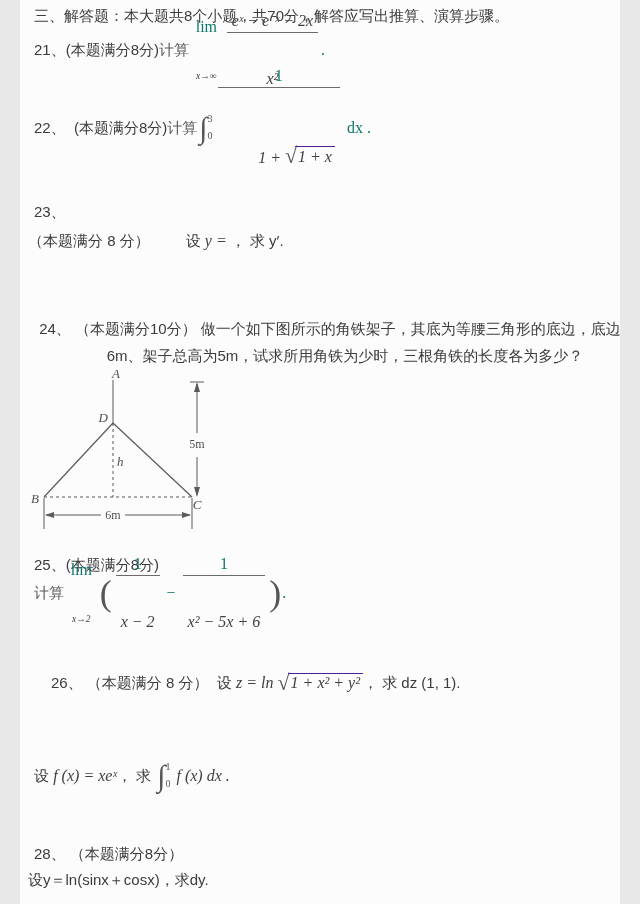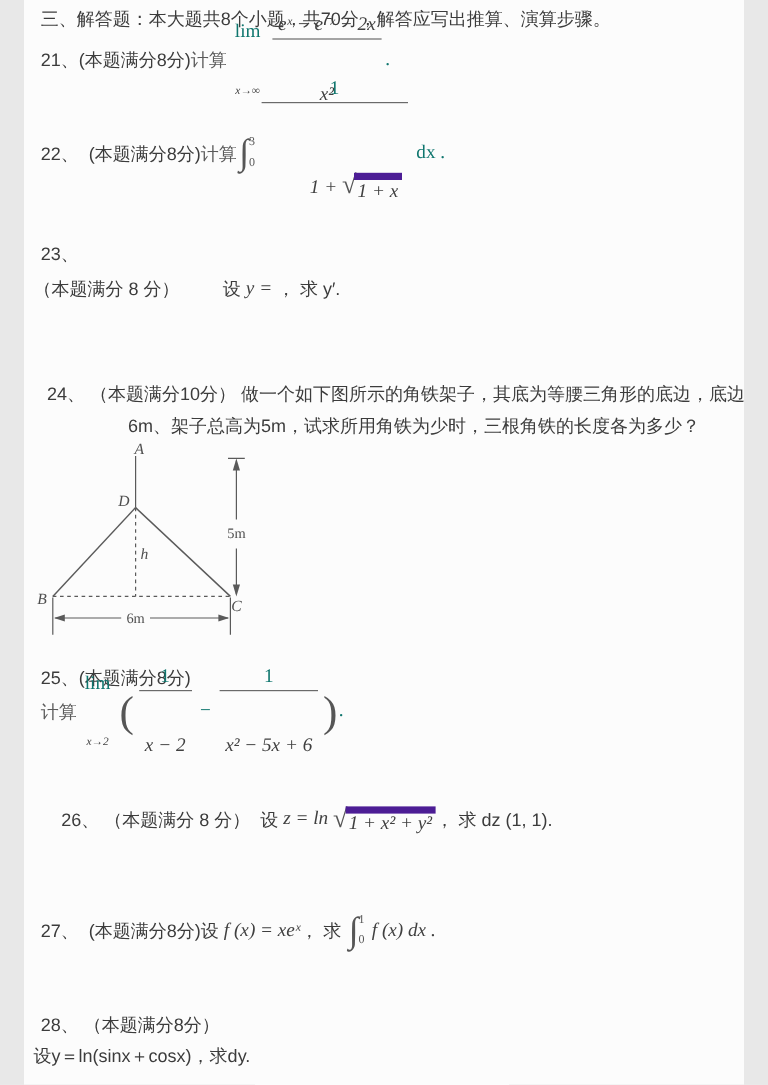--- a/index.html
+++ b/index.html
@@ -18,21 +18,21 @@
   .frac .den{display:block;padding:0 5px;line-height:1.3;}
   .lim{display:inline-block;text-align:center;vertical-align:middle;margin:0 4px;}
   .limw{display:block;line-height:1.05;}
   .lims{display:block;font-size:9.5px;line-height:1;}
   .int{display:inline-flex;vertical-align:middle;margin:0 2px;}
   .intsign{font-size:30px;line-height:34px;font-family:"Liberation Serif", serif;color:#565656;}
   .ibounds{display:inline-flex;flex-direction:column;justify-content:space-between;
            font-size:10px;color:#565656;padding:2px 0 4px 0;font-family:"Liberation Serif", serif;}
   .sqrt{display:inline-flex;align-items:flex-start;}
   .rad{font-size:22px;line-height:1;margin-right:-2px;color:#565656;font-family:"Liberation Serif", serif;}
-  .rcand{border-top:6px solid #4c1d95;padding:0 3px;margin-top:1px;}
+  .rcand{border-top:1px solid #4c1d95;padding:0 3px;margin-top:1px;}
   .bigp{font-size:36px;font-weight:300;color:#565656;font-family:"Liberation Serif", serif;
         line-height:1;vertical-align:middle;margin:0 1px;}
   .fig{position:absolute;left:8px;top:367px;}
   .figtext{font-family:"Liberation Serif", serif;font-size:13px;fill:#4f4f4f;font-style:italic;}
   .figdim{font-family:"Liberation Serif", serif;font-size:12px;fill:#4f4f4f;}
 </style>
 </head>
 <body>
 
 <div class="page">
@@ -147,21 +147,20 @@
     <span class="zh">26、 （本题满分 8 分）</span>
     <span class="zh">  设 </span>
     <span class="mathi">z = ln </span>
     <span class="sqrt">
       <span class="rad">√</span><span class="rcand mathi">1 + x² + y²</span>
     </span>
     <span class="zh">， 求 dz (1, 1).</span>
   </div>
 
   <div class="row" style="top:759px;left:14px;height:34px;">
-    <span class="zh">27、  (本题满分8分)</span>
     <span class="zh">设 </span>
     <span class="mathi">f (x) = xeˣ</span>
     <span class="zh">， 求 </span>
     <span class="int">
       <span class="intsign">∫</span>
       <span class="ibounds">
         <span>1</span>
         <span>0</span>
       </span>
     </span>

